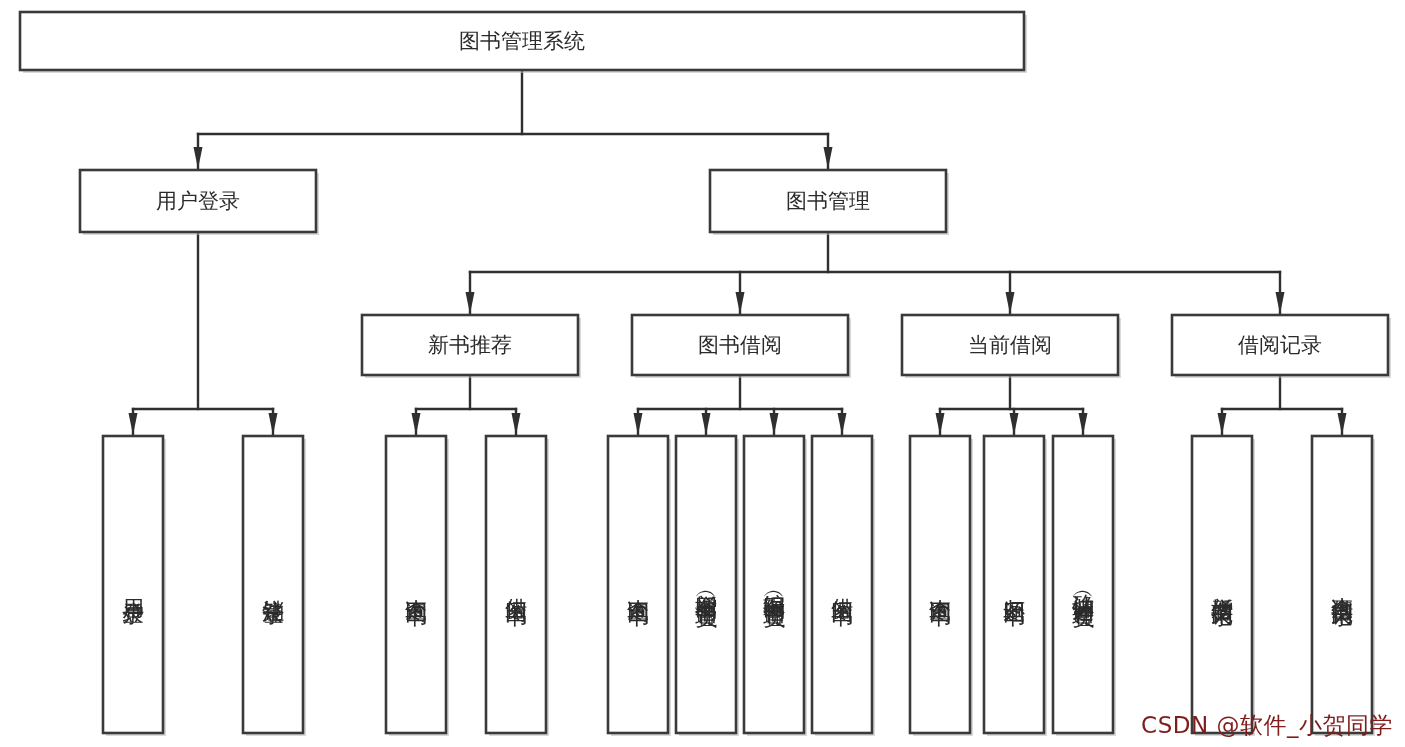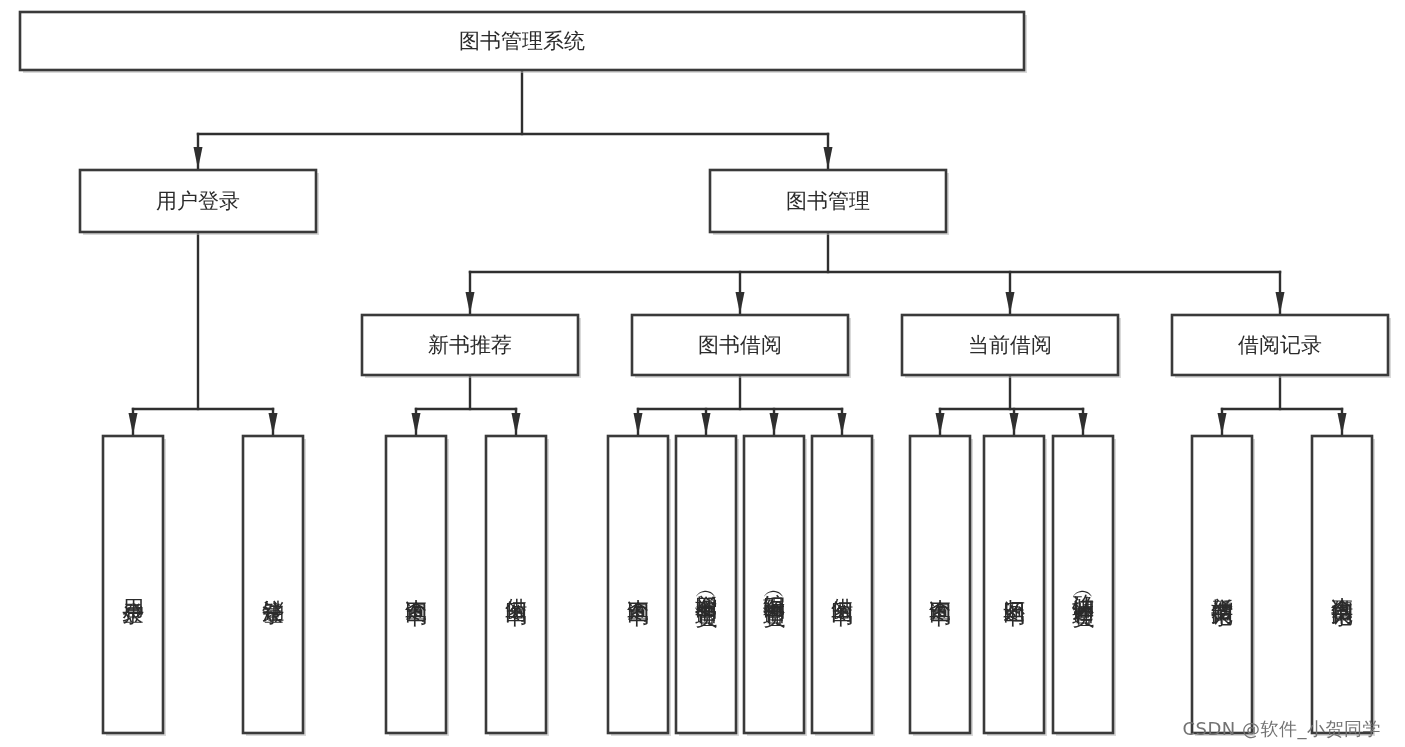--- a/index.html
+++ b/index.html
@@ -65,25 +65,25 @@
     font-family: "DejaVu Sans", "Liberation Sans", sans-serif;
     font-size: 22px;
     line-height: 1.12;
     letter-spacing: 2px;
     color: #2b2b2b;
     white-space: nowrap;
     text-align: center;
   }
   .watermark {
     position: absolute;
-    right: 24px;
+    right: 12px;
     bottom: 6px;
     font-family: "DejaVu Sans", "Liberation Sans", sans-serif;
-    font-size: 18px;
-    color: #737373;
+    font-size: 23px;
+    color: #7f1d1d;
     letter-spacing: 0.5px;
     white-space: nowrap;
     user-select: none;
   }
 </style>
 </head>
 <body>
 
 <div id="diagram-root">
   <svg class="flow" id="flow-svg" viewBox="0 0 1405 747" xmlns="http://www.w3.org/2000/svg">

